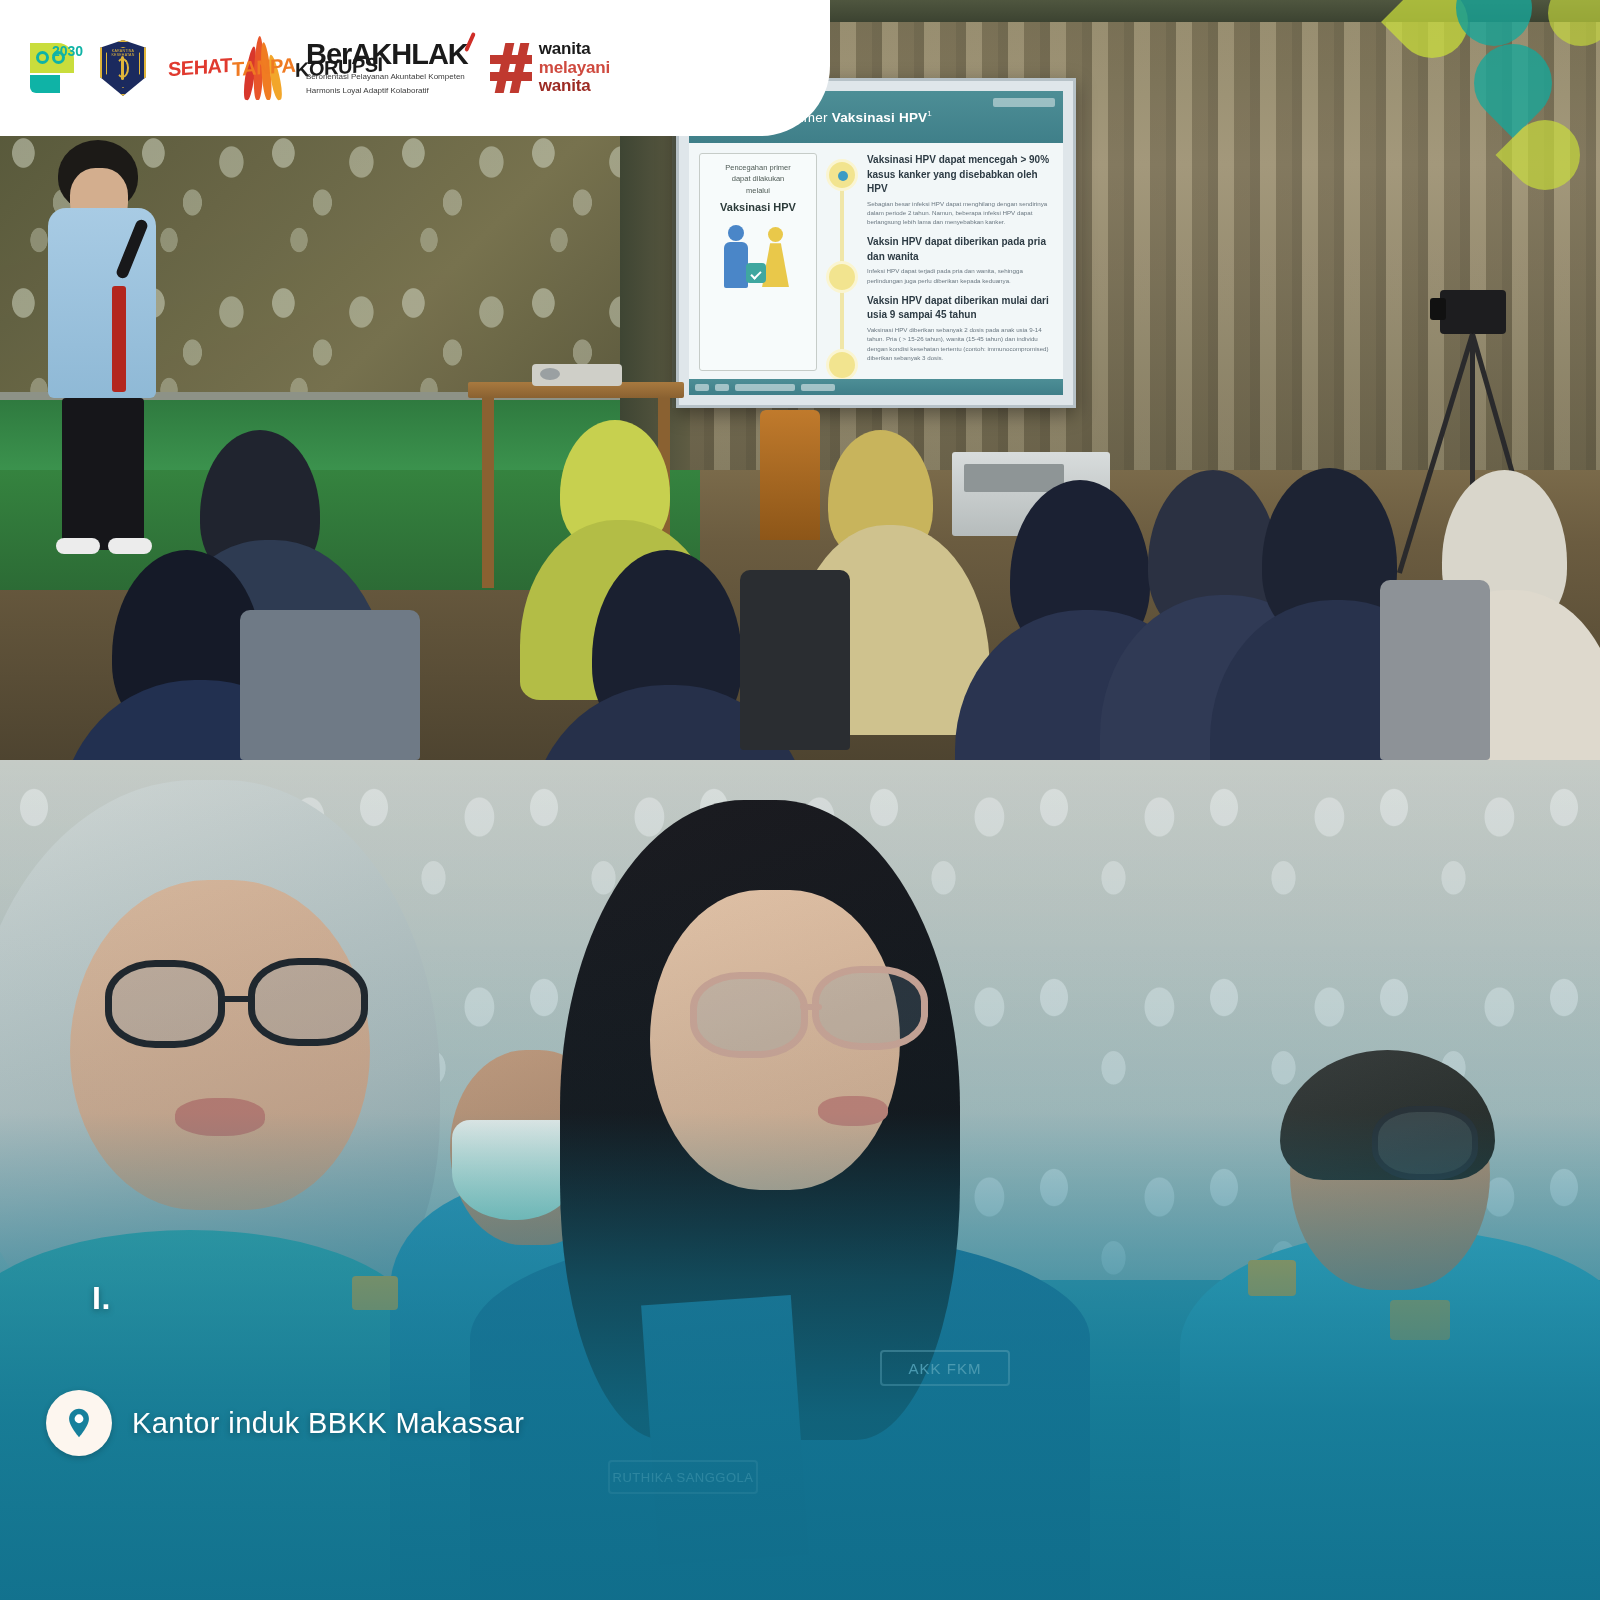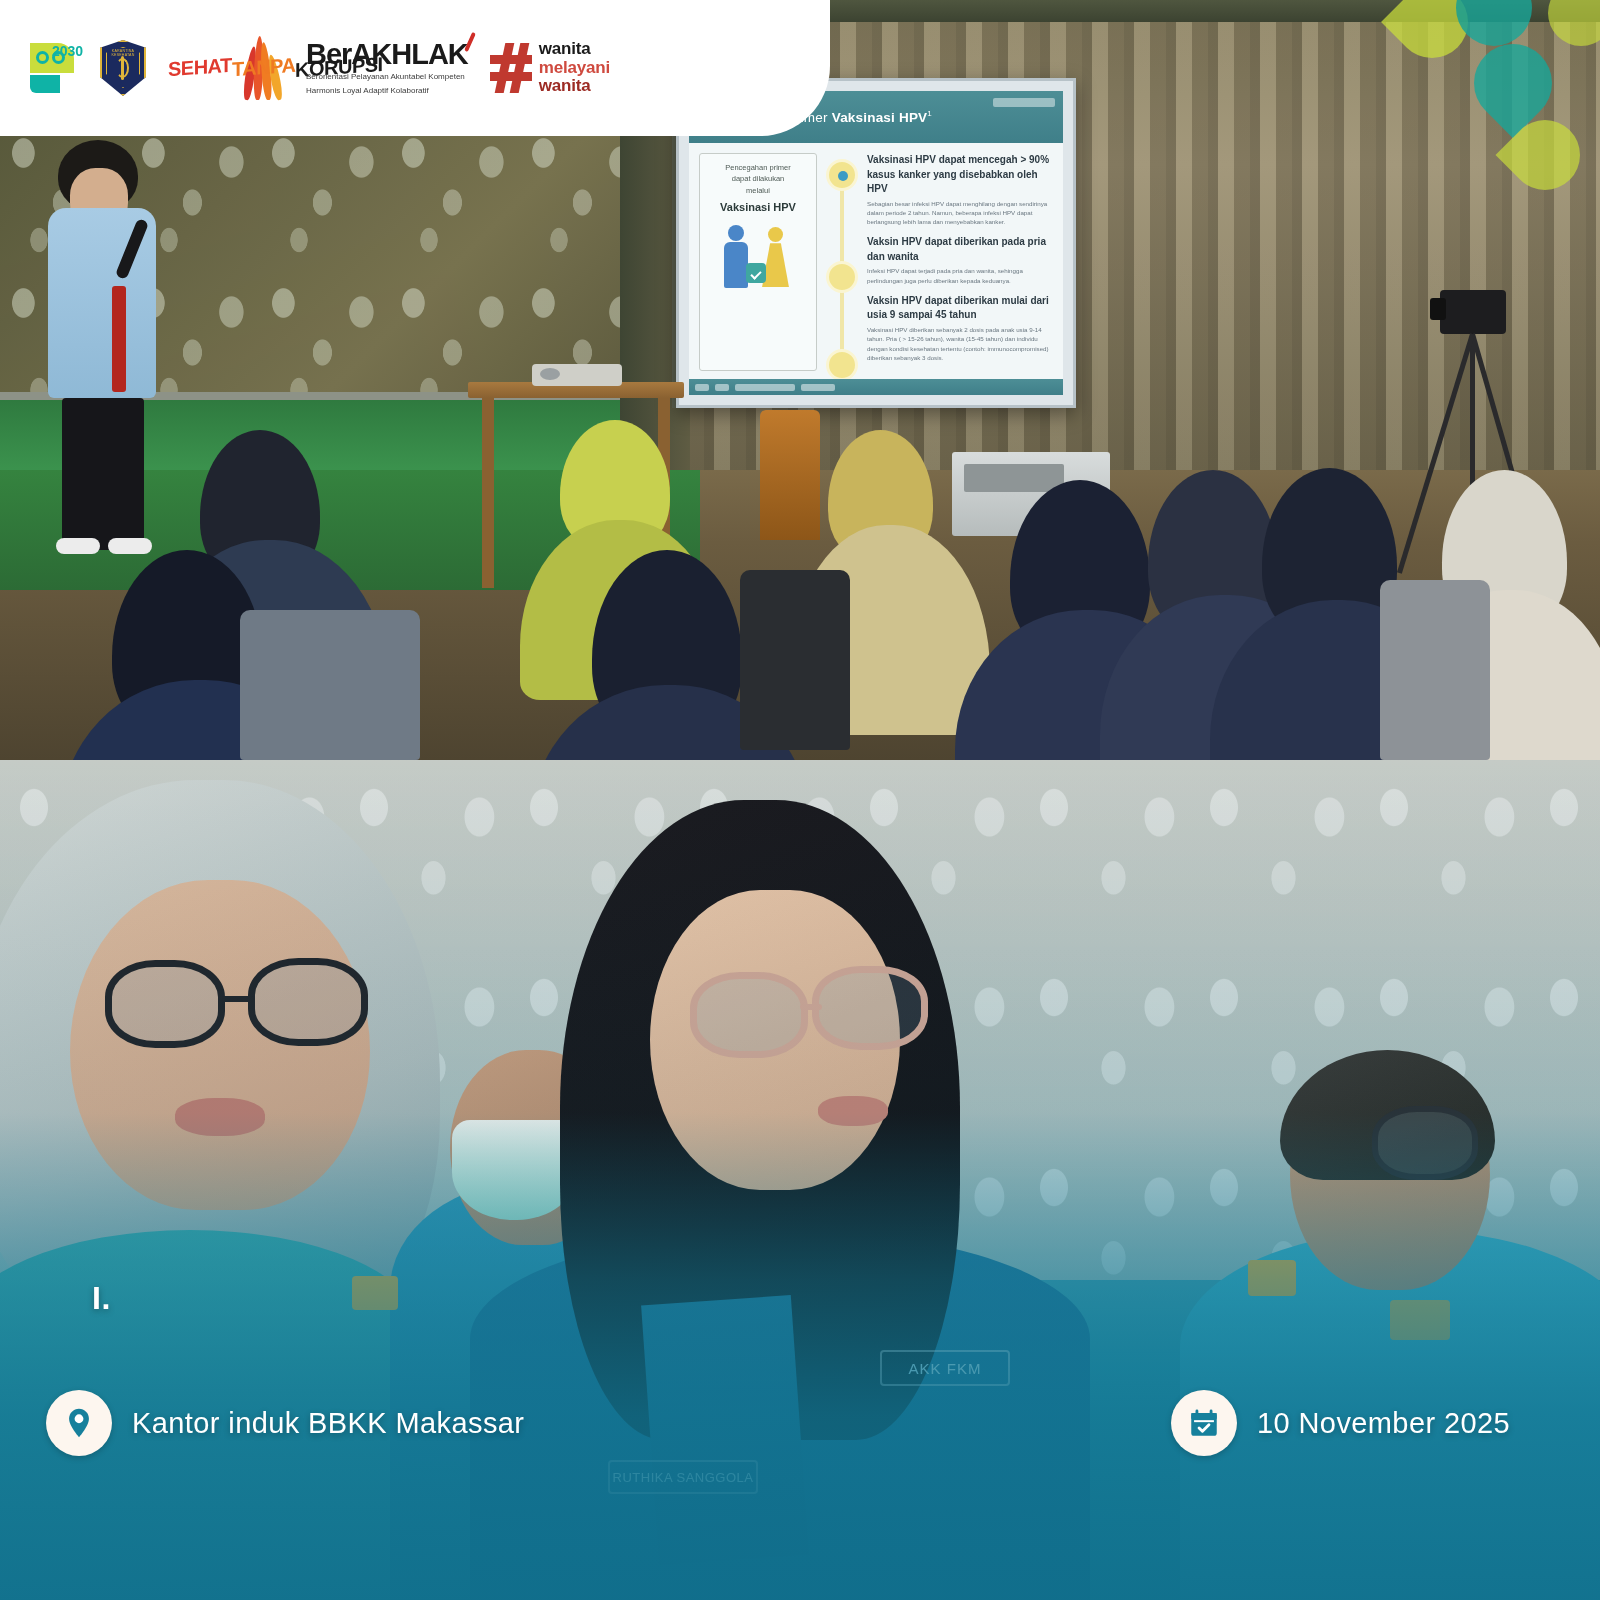--- a/index.html
+++ b/index.html
@@ -557,29 +557,16 @@
       <div class="meta-item loc">
         <span class="circle-icon">
           <svg width="34" height="34" viewBox="0 0 24 24" aria-hidden="true">
             <path d="M12 2C8.1 2 5 5.1 5 9c0 5.2 7 13 7 13s7-7.8 7-13c0-3.9-3.1-7-7-7z" fill="#16809c"></path>
             <circle cx="12" cy="9" r="3.1" fill="#ffffff"></circle>
           </svg>
         </span>
         <span class="meta-text">Kantor induk BBKK Makassar</span>
       </div>
 
-      <div class="meta-item date">
-        <span class="circle-icon">
-          <svg width="34" height="34" viewBox="0 0 24 24" aria-hidden="true">
-            <rect x="3" y="5" width="18" height="16" rx="2" fill="#16809c"></rect>
-            <rect x="3" y="5" width="18" height="4" fill="#16809c"></rect>
-            <rect x="6" y="2.5" width="2" height="4" rx="1" fill="#16809c"></rect>
-            <rect x="16" y="2.5" width="2" height="4" rx="1" fill="#16809c"></rect>
-            <rect x="5" y="10" width="14" height="1.4" fill="#ffffff"></rect>
-            <path d="M8.5 15.5l2.4 2.4 4.6-4.6" stroke="#ffffff" stroke-width="2" fill="none" stroke-linecap="round" stroke-linejoin="round"></path>
-          </svg>
-        </span>
-        <span class="meta-text">10 November 2025</span>
-      </div>
     </div>
 
   </div>
 </div>
 
 </body></html>

